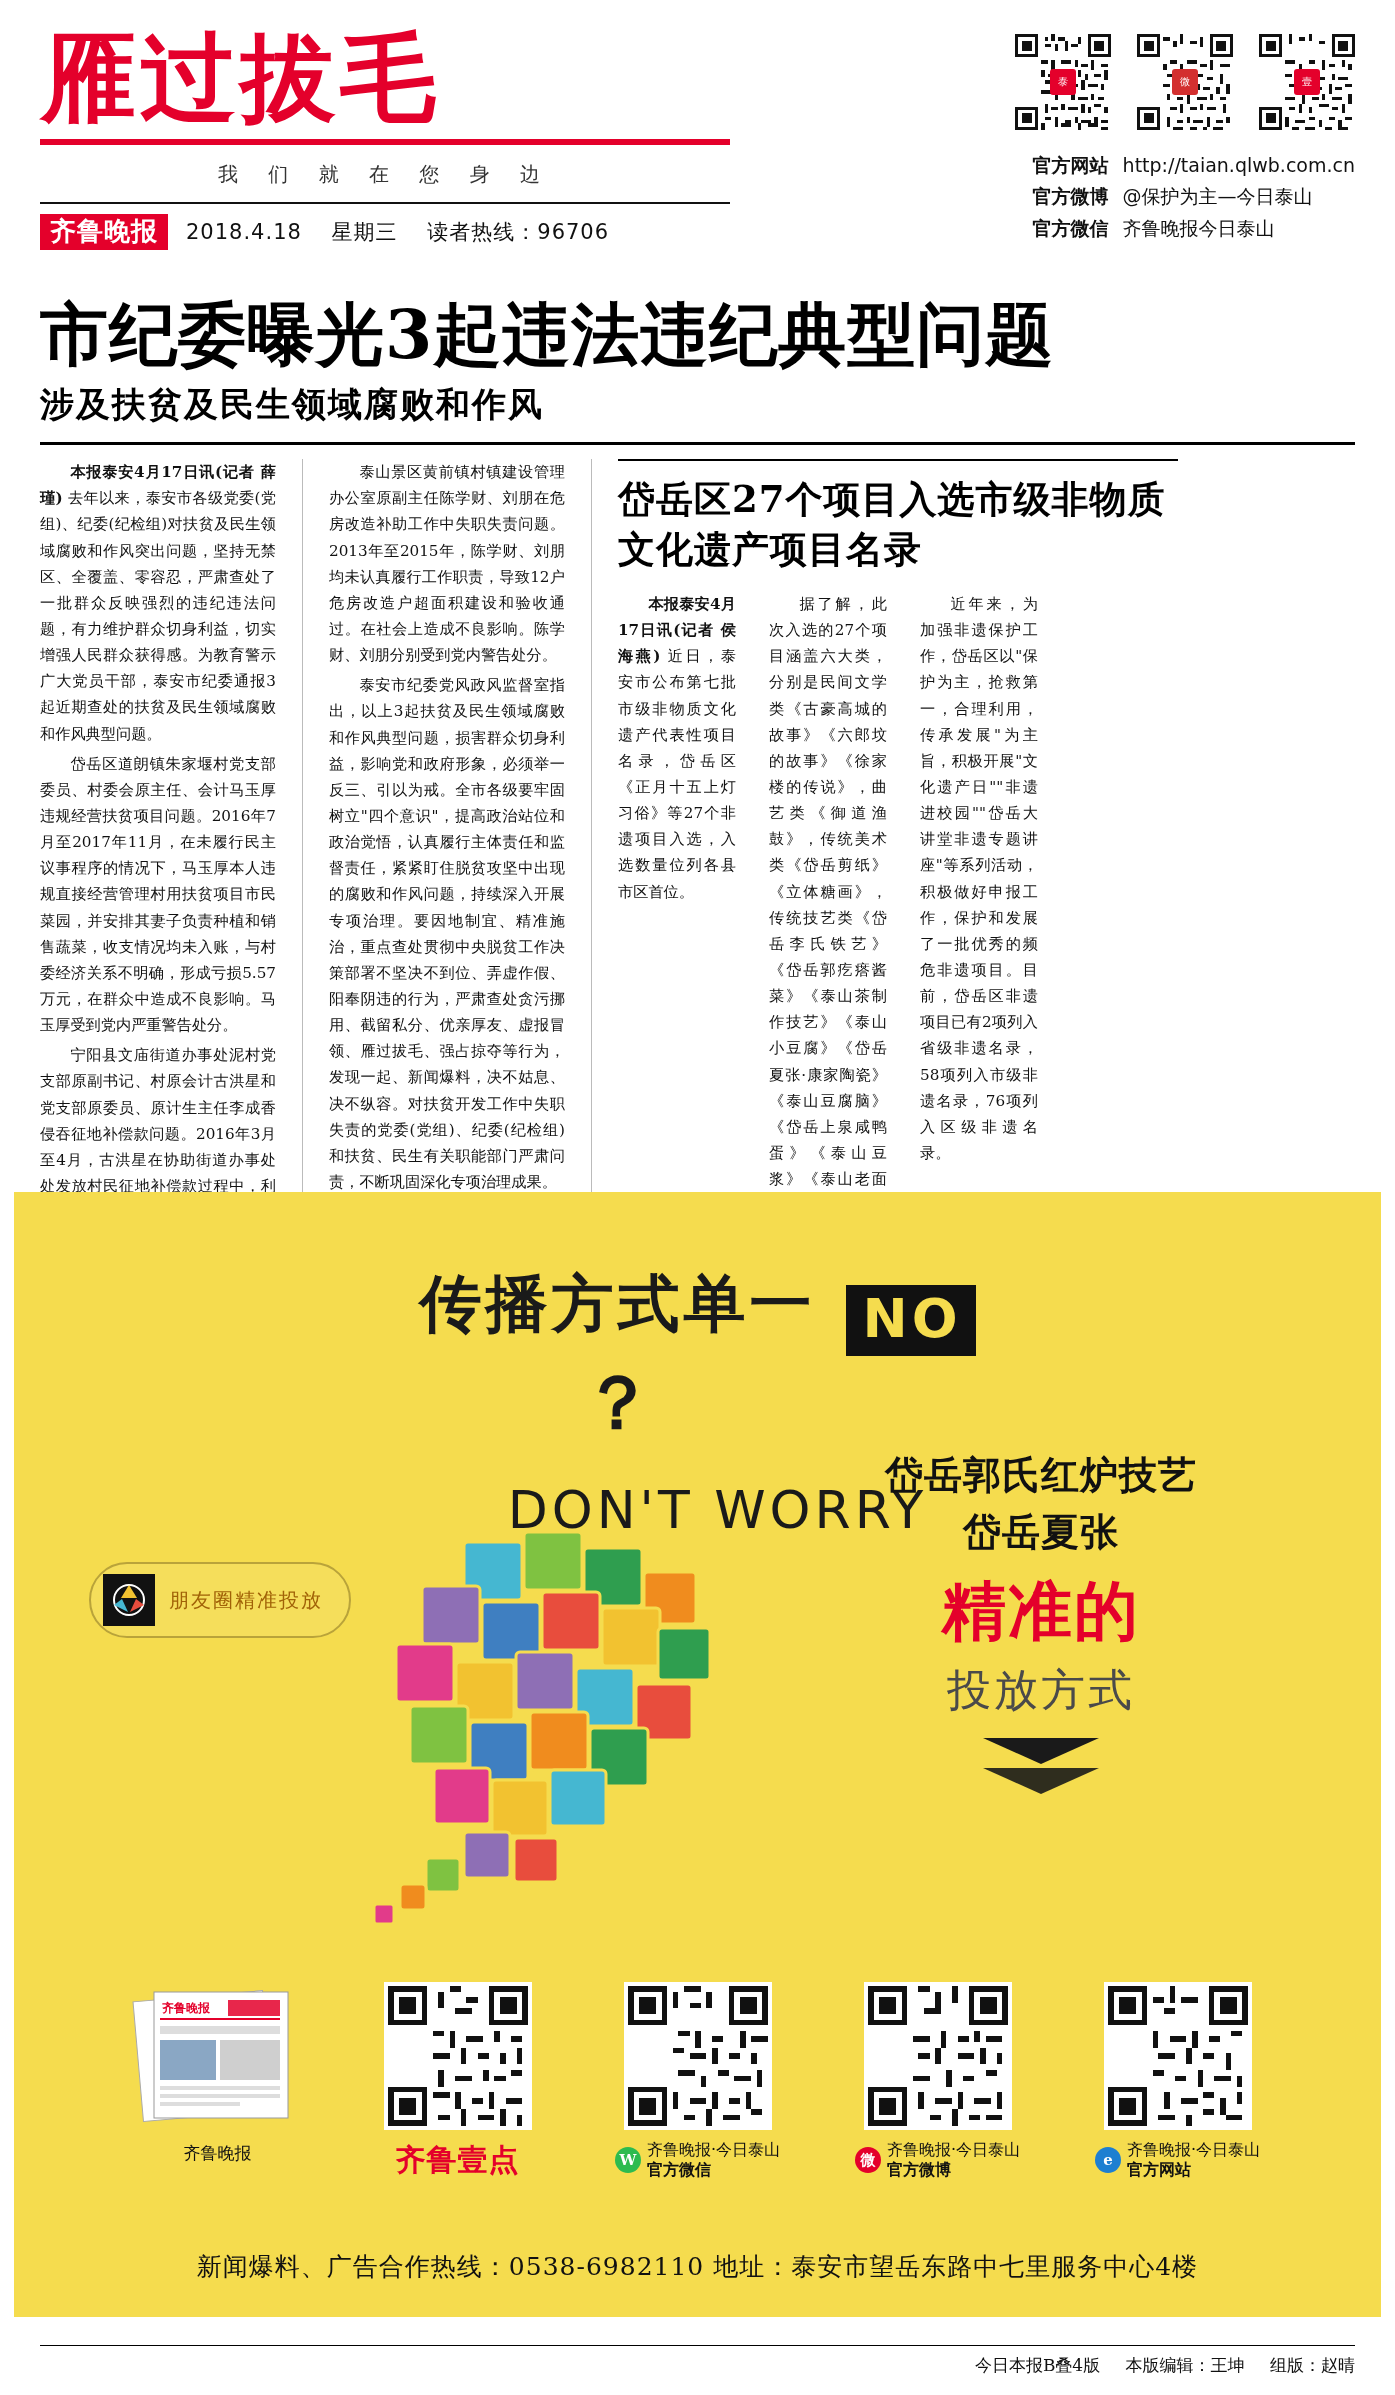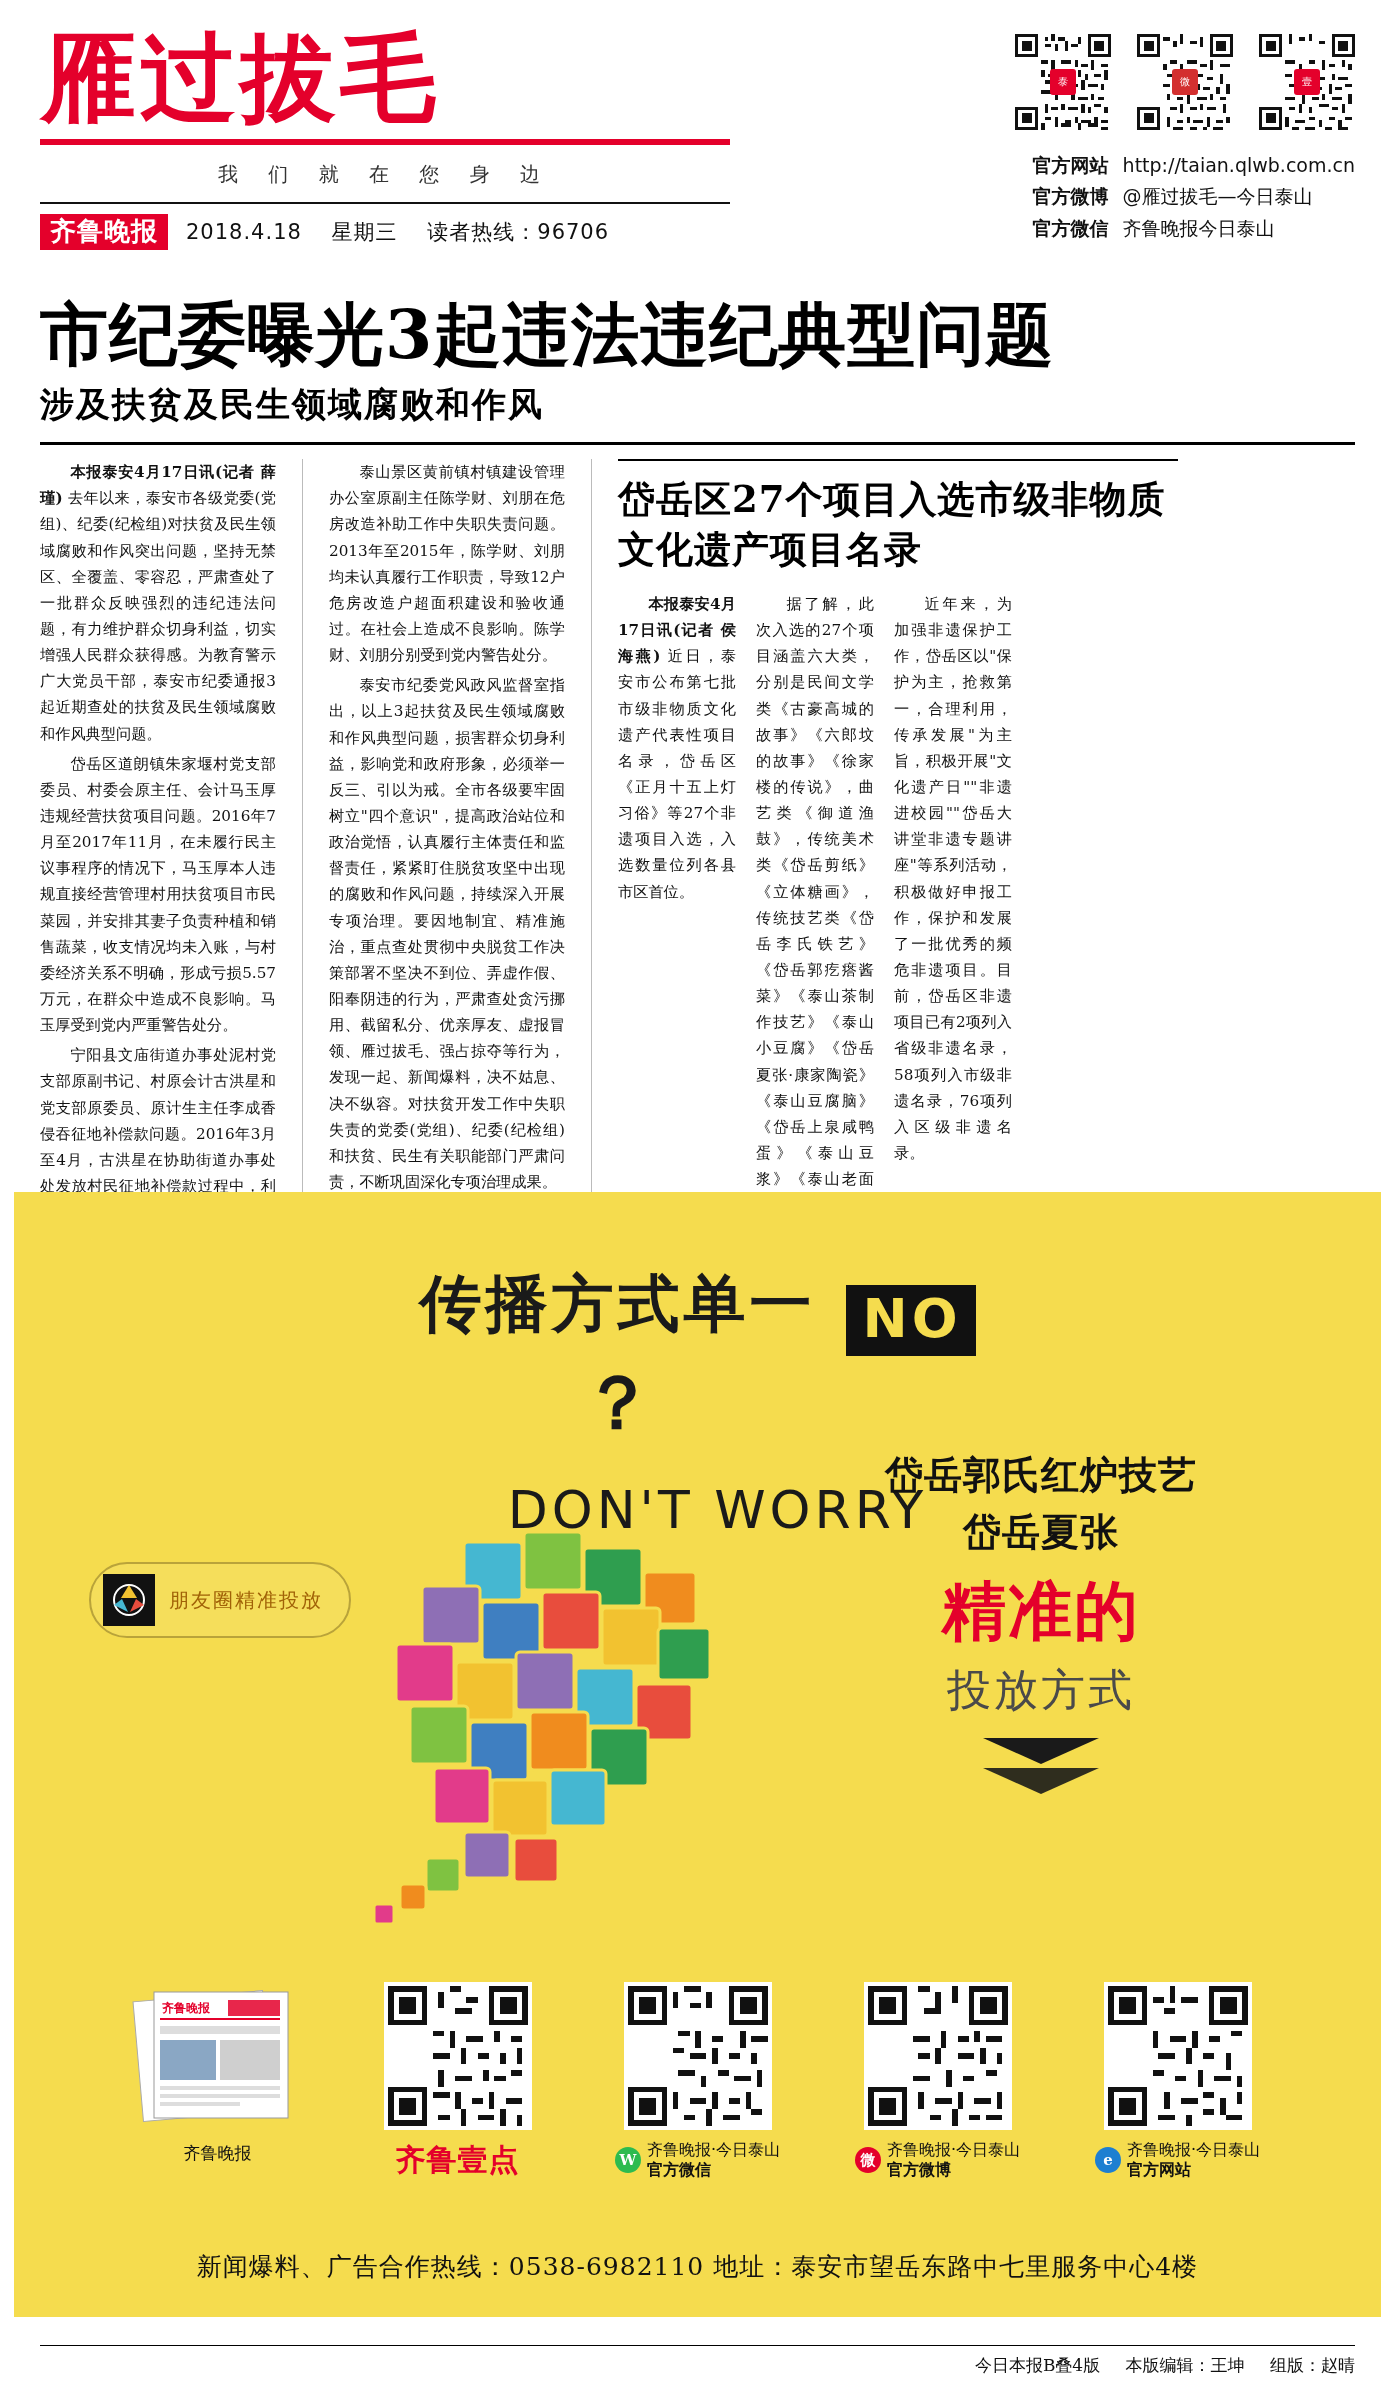--- a/index.html
+++ b/index.html
@@ -183,21 +183,21 @@
     font-family: "DejaVu Serif", "Liberation Serif", serif;
     font-weight: bold;
     font-size: 37px;
     line-height: 1.35;
     letter-spacing: 1px;
     color: #000;
     margin-bottom: 16px;
   }
   .sec-cols {
     display: flex;
-    gap: 20px;
+    gap: 33px;
   }
   .sec-cols .col { width: 118px; }
 
   
   .ad {
     position: absolute;
     left: 14px;
     top: 1192px;
     width: 1367px;
     height: 1125px;
@@ -669,21 +669,21 @@
       </div>
     </div>
 
     <div class="contact-block">
       <div>
         <span class="lbl">官方网站</span>
         <span>http://taian.qlwb.com.cn</span>
       </div>
       <div>
         <span class="lbl">官方微博</span>
-        <span>@雁过拔毛—今日泰山</span>
+        <span>@保护为主—今日泰山</span>
       </div>
       <div>
         <span class="lbl">官方微信</span>
         <span>齐鲁晚报今日泰山</span>
       </div>
     </div>
   </div>
 
   <div class="headline-wrap">
     <div class="headline-main">市纪委曝光3起违法违纪典型问题</div>

